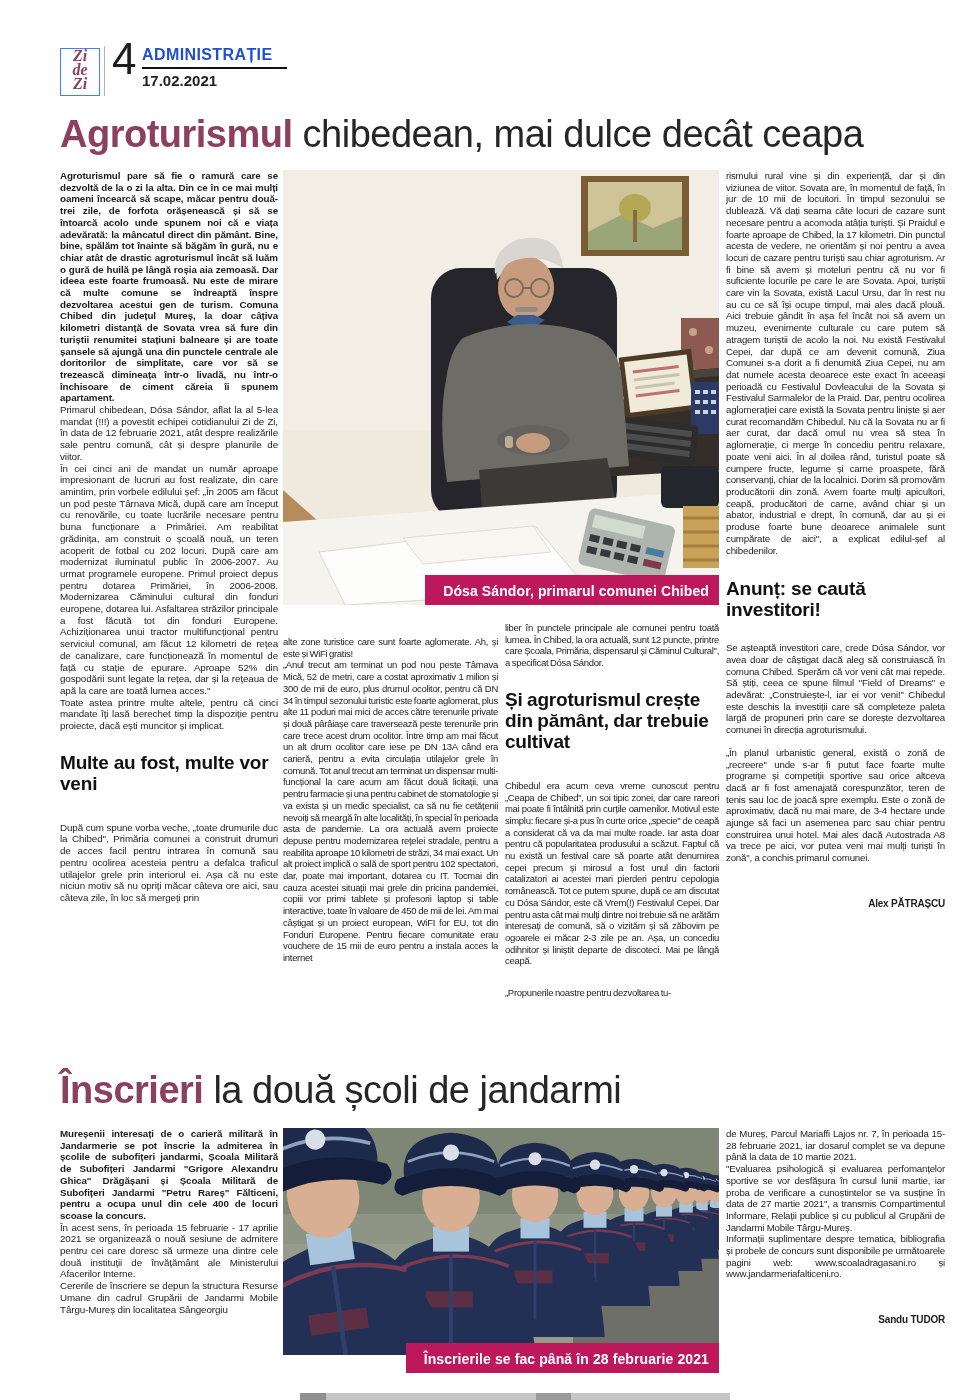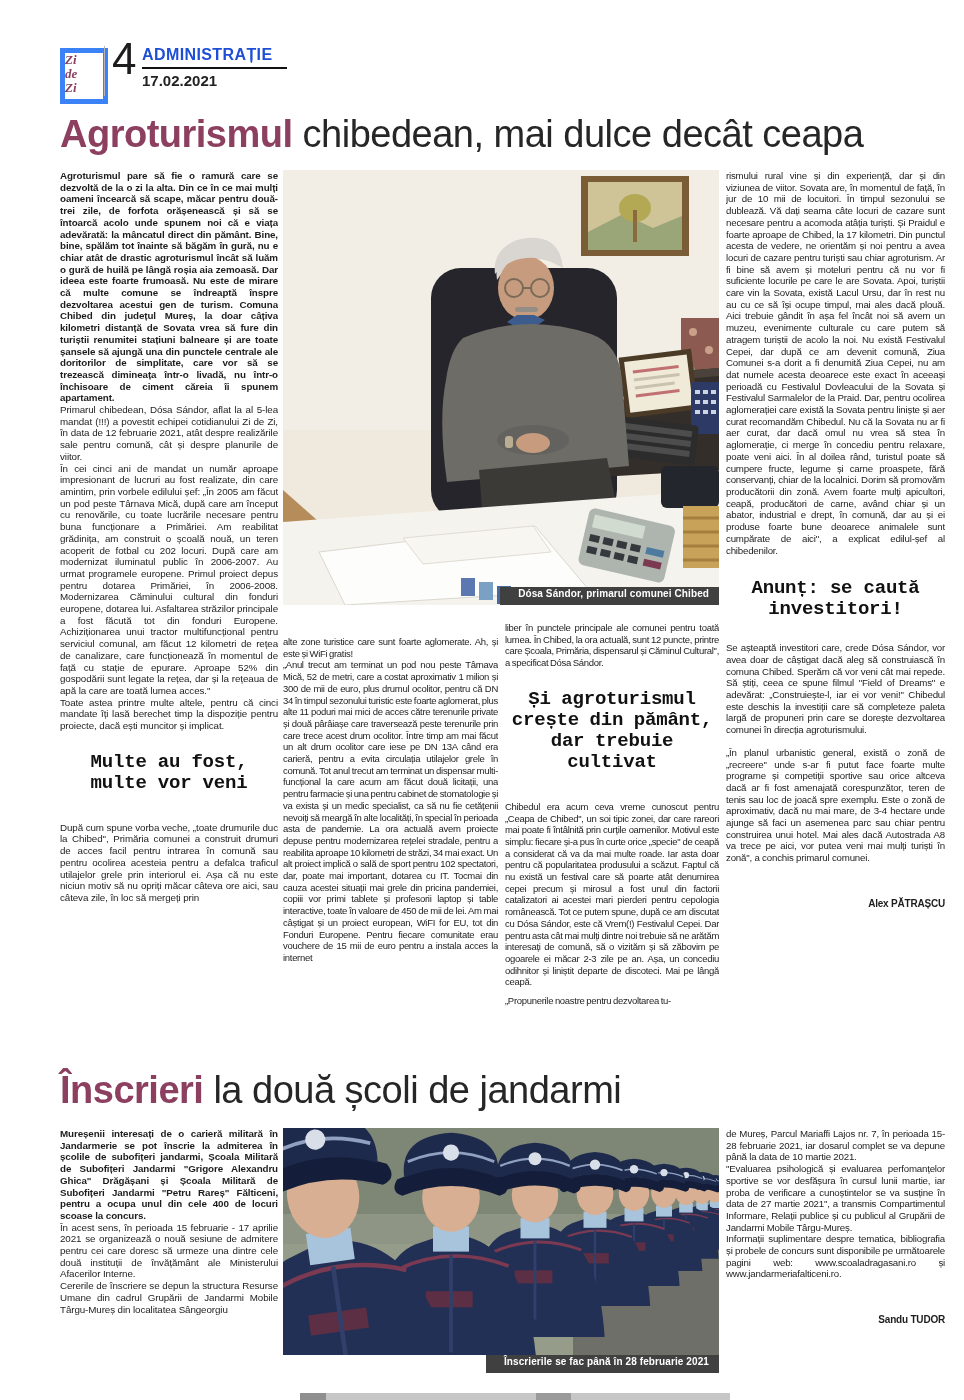--- a/index.html
+++ b/index.html
@@ -1,58 +1,58 @@
 <!DOCTYPE html>
 <html lang="ro"><head>
 <meta charset="utf-8">
 <style>
   html,body{margin:0;padding:0;background:#ffffff;}
   .page{position:relative;width:964px;height:1400px;background:#ffffff;overflow:hidden;
         font-family:"Liberation Sans","DejaVu Sans",sans-serif;color:#1d1d1d;}
   
   .masthead{position:absolute;left:60px;top:46px;height:52px;}
-  .logo{position:absolute;left:0;top:2px;width:38px;height:46px;
+  .logo{position:absolute;left:0;top:2px;width:38px;height:46px;text-align:center;
         font-family:"Liberation Serif","DejaVu Serif",serif;font-style:italic;font-weight:bold;
-        color:#8c3f5f;font-size:13px;line-height:14px;border:5px solid #3b82f6;}
+        color:#8c3f5f;font-size:16px;line-height:14px;border:1px solid #3b82f6;}
   .logo span{display:block;}
   .logo-divider{position:absolute;left:44px;top:0;width:1px;height:50px;background:#b9b3b6;}
   .pageno{position:absolute;left:52px;top:-12px;font-size:44px;font-weight:300;color:#1d1d1d;}
   .section-block{position:absolute;left:82px;top:0;}
   .section{font-size:16px;font-weight:700;letter-spacing:.4px;color:#1d4ed8;
            border-bottom:2px solid #111;padding:0 14px 3px 0;display:inline-block;}
   .date{font-size:15px;font-weight:600;color:#222;margin-top:3px;}
   
   .headline{position:absolute;left:60px;margin:0;font-size:38px;line-height:44px;
             letter-spacing:-.5px;white-space:nowrap;}
   .headline .accent{color:#8c3f5f;font-weight:700;}
   .headline .rest{color:#262626;font-weight:300;margin-left:10px;}
   .hl1{top:112px;}
   .hl2{top:1068px;}
   
   .col{position:absolute;text-align:justify;font-size:9.8px;line-height:11.7px;
        letter-spacing:-.1px;color:#1d1d1d;overflow:hidden;}
   .col p{margin:0;}
   .lead{font-weight:700;}
-  .subhead{font-family:Liberation Mono, monospace;font-weight:700;
+  .subhead{font-family:Liberation Sans, sans-serif;font-weight:700;
            font-size:19px;line-height:21px;letter-spacing:-.2px;color:#111;
-           text-align:center;margin:20px 0 28px 0;}
+           text-align:left;margin:20px 0 28px 0;}
   .author{display:block;text-align:right;font-size:10px;font-weight:700;margin-top:34px;}
   .col1 {left:60px; top:170px; width:218px; height:898px;}
   .col2a{left:283px;top:636px; width:215px; height:444px;font-size:9.5px;letter-spacing:-.3px;word-spacing:-.6px;}
   .col2b{left:505px;top:622px; width:214px; height:444px;font-size:9.5px;letter-spacing:-.3px;word-spacing:-.6px;}
   .col3 {left:726px;top:170px; width:219px; height:896px;font-size:9.7px;letter-spacing:-.2px;}
   .a2col1{left:60px; top:1128px;width:218px;height:240px;}
   .a2col2{left:726px;top:1128px;width:219px;height:250px;font-size:9.7px;letter-spacing:-.2px;}
   
   .photo{position:absolute;margin:0;overflow:hidden;}
   .photo svg{display:block;}
   .photo1{left:283px;top:170px;width:436px;height:435px;}
   .photo2{left:283px;top:1128px;width:436px;height:245px;}
-  .caption{position:absolute;right:0;bottom:0;background:#404040;color:#ffffff;
-           font-size:10px;font-weight:700;padding:1px 10px 6px 18px;letter-spacing:.1px;}
+  .caption{position:absolute;right:0;bottom:0;background:#be185d;color:#ffffff;
+           font-size:14px;font-weight:700;padding:8px 10px 6px 18px;letter-spacing:.1px;}
   
   .bottom-strip{position:absolute;left:300px;bottom:0;width:430px;height:7px;
      background:linear-gradient(90deg,#8f8f8f 0 6%,#c6c6c6 6% 55%,#9a9a9a 55% 63%,#c6c6c6 63% 100%);}
 </style>
 </head>
 <body>
 
 <div class="page">
 
   <div class="masthead">
@@ -190,21 +190,21 @@
 
   <div class="col col2a">
     <p>alte zone turistice care sunt foarte aglomerate. Ah, și este și WiFi gratis!</p>
     <p>„Anul trecut am terminat un pod nou peste Târnava Mică, 52 de metri, care a costat aproximativ 1 milion și 300 de mii de euro, plus drumul ocolitor, pentru că DN 34 în timpul sezonului turistic este foarte aglomerat, plus alte 11 poduri mai mici de acces către terenurile private și două pârâiașe care traversează peste terenurile prin care trece acest drum ocolitor. Între timp am mai făcut un alt drum ocolitor care iese pe DN 13A când era carieră, pentru a evita circulația utilajelor grele în comună. Tot anul trecut am terminat un dispensar multi-funcțional la care acum am făcut două licitații, una pentru farmacie și una pentru cabinet de stomatologie și va exista și un medic specialist, ca să nu fie cetățenii nevoiți să meargă în alte localități, în special în perioada asta de pandemie. La ora actuală avem proiecte depuse pentru modernizarea rețelei stradale, pentru a reabilita aproape 10 kilometri de străzi, 34 mai exact. Un alt proiect implică o sală de sport pentru 102 spectatori, dar, poate mai important, dotarea cu IT. Tocmai din cauza acestei situații mai grele din pricina pandemiei, copiii vor primi tablete și profesorii laptop și table interactive, toate în valoare de 450 de mii de lei. Am mai câștigat și un proiect european, WiFI for EU, tot din Fonduri Europene. Pentru fiecare comunitate erau vouchere de 15 mii de euro pentru a instala acces la internet</p>
   </div>
 
   <div class="col col2b">
     <p>liber în punctele principale ale comunei pentru toată lumea. În Chibed, la ora actuală, sunt 12 puncte, printre care Școala, Primăria, dispensarul și Căminul Cultural", a specificat Dósa Sándor.</p>
     <h2 class="subhead">Și agroturismul crește din pământ, dar trebuie cultivat</h2>
     <p>Chibedul era acum ceva vreme cunoscut pentru „Ceapa de Chibed", un soi tipic zonei, dar care rareori mai poate fi întâlnită prin curțile oamenilor. Motivul este simplu: fiecare și-a pus în curte orice „specie" de ceapă a considerat că va da mai multe roade. Iar asta doar pentru că popularitatea produsului a scăzut. Faptul că nu există un festival care să poarte atât denumirea cepei precum și mirosul a fost unul din factorii catalizatori ai acestei mari pierderi pentru cepologia românească. Tot ce putem spune, după ce am discutat cu Dósa Sándor, este că Vrem(!) Festivalul Cepei. Dar pentru asta cât mai mulți dintre noi trebuie să ne arătăm interesați de comună, să o vizităm și să zăbovim pe ogoarele ei măcar 2-3 zile pe an. Așa, un concediu odihnitor și liniștit departe de discoteci. Mai pe lângă ceapă.</p>
-    <p style="margin-top:7px;">„Propunerile noastre pentru dezvoltarea tu-</p>
+    <p style="margin-top:20px;">„Propunerile noastre pentru dezvoltarea tu-</p>
   </div>
 
   <div class="col col3">
     <p>rismului rural vine și din experiență, dar și din viziunea de viitor. Sovata are, în momentul de față, în jur de 10 mii de locuitori. În timpul sezonului se dublează. Vă dați seama câte locuri de cazare sunt necesare pentru a acomoda atâția turiști. Și Praidul e foarte aproape de Chibed, la 17 kilometri. Din punctul acesta de vedere, ne orientăm și noi pentru a avea locuri de cazare pentru turiști sau chiar agroturism. Ar fi bine să avem și moteluri pentru că nu vor fi suficiente locurile pe care le are Sovata. Apoi, turiștii care vin la Sovata, există Lacul Ursu, dar în rest nu au cu ce să își ocupe timpul, mai ales dacă plouă. Aici trebuie gândit în așa fel încât noi să avem un muzeu, evenimente culturale cu care putem să atragem turiștii de acolo la noi. Nu există Festivalul Cepei, dar după ce am devenit comună, Ziua Comunei s-a dorit a fi denumită Ziua Cepei, nu am dat numele acesta deoarece este exact în aceeași perioadă cu Festivalul Dovleacului de la Sovata și Festivalul Sarmalelor de la Praid. Dar, pentru ocolirea aglomerației care există la Sovata pentru liniște și aer curat recomandăm Chibedul. Nu că la Sovata nu ar fi aer curat, dar dacă omul nu vrea să stea în aglomerație, ci merge în concediu pentru relaxare, poate veni aici. În al doilea rând, turistul poate să cumpere fructe, legume și carne proaspete, fără conservanți, chiar de la localnici. Dorim să promovăm producătorii din zonă. Avem foarte mulți apicultori, ceapă, producători de carne, având chiar și un abator, industrial e drept, în comună, dar au și ei produse foarte bune deoarece animalele sunt cumpărate de aici", a explicat edilul-șef al chibedenilor.</p>
     <h2 class="subhead" style="margin:22px 0 22px;">Anunț: se caută investitori!</h2>
     <p>Se așteaptă investitori care, crede Dósa Sándor, vor avea doar de câștigat dacă aleg să construiască în comuna Chibed. Sperăm că vor veni cât mai repede. Să știți, ceea ce spune filmul "Field of Dreams" e adevărat: „Construiește-l, iar ei vor veni!" Chibedul este deschis la investiții care să completeze paleta largă de propuneri prin care se dorește dezvoltarea comunei în direcția agroturismului.</p>
     <p style="margin-top:11px;">„În planul urbanistic general, există o zonă de „recreere" unde s-ar fi putut face foarte multe programe și competiții sportive sau orice altceva dacă ar fi fost amenajată corespunzător, teren de tenis sau loc de joacă spre exemplu. Este o zonă de aproximativ, dacă nu mai mare, de 3-4 hectare unde ajunge să faci un asemenea parc sau chiar pentru construirea unui hotel. Mai ales dacă Autostrada A8 va trece pe aici, vor putea veni mai mulți turiști în zonă", a conchis primarul comunei.</p>
     <span class="author">Alex PĂTRAȘCU</span>
   </div>
 

